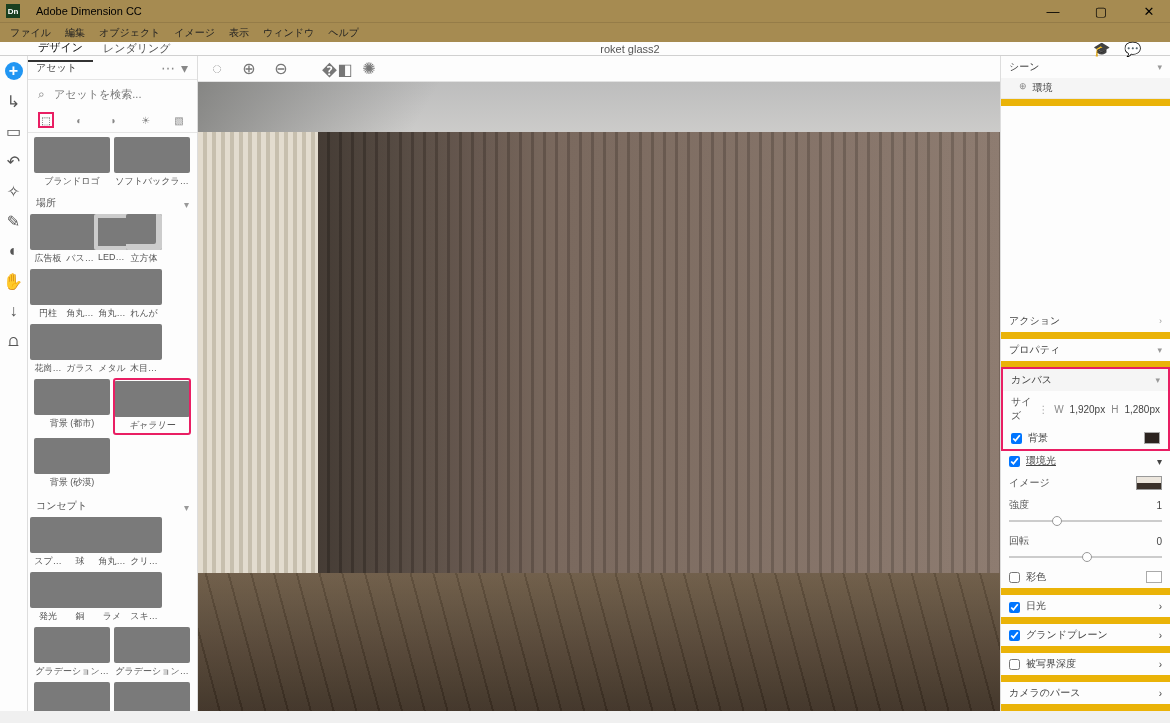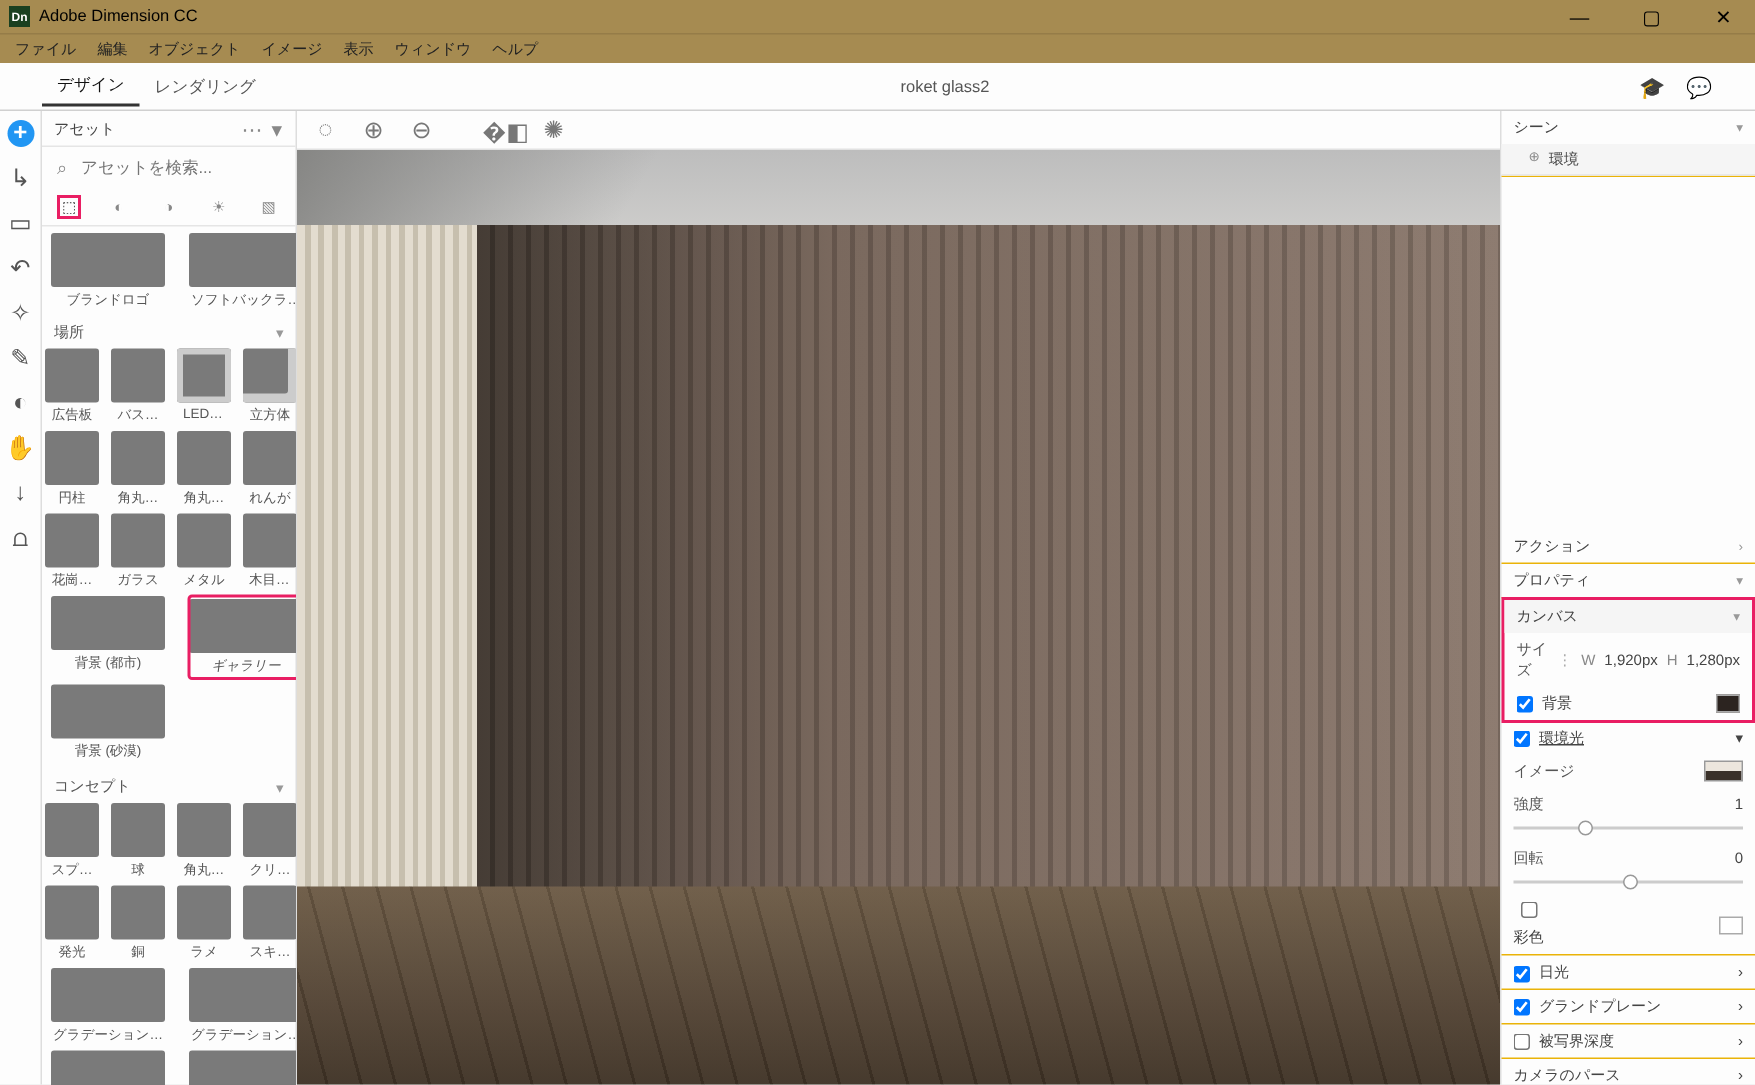--- a/index.html
+++ b/index.html
@@ -1,29 +1,29 @@
 <!DOCTYPE html>
 <html><head>
 <meta charset="utf-8">
 <style>
   * { margin: 0; padding: 0; box-sizing: border-box; font-family: 'Segoe UI', Tahoma, Geneva, Verdana, sans-serif; }
   body { width: 1170px; height: 723px; background: #f0f0f0; overflow: hidden; position: relative; }
 
   
   .titlebar { height: 22px; background: #a68b51; display: flex; align-items: center; padding: 0 6px; color: #000; font-size: 11px; }
-  .titlebar .app-icon { width: 14px; height: 14px; background: #1a4020; margin-right: 6px; display:flex;align-items:center;justify-content:center;color:#fff;font-size:8px;font-weight:bold;}
+  .titlebar .app-icon { width: 14px; height: 14px; background: #1a4020; margin-right: 16px; display:flex;align-items:center;justify-content:center;color:#fff;font-size:8px;font-weight:bold;}
   .titlebar .window-controls { margin-left: auto; display: flex; gap: 18px; font-size: 13px; }
   .titlebar .window-controls span { cursor: pointer; width: 30px; text-align: center; }
 
   
   .menubar { height: 20px; background: #a68b51; display: flex; align-items: center; padding: 0 4px; font-size: 10px; color: #222; gap: 2px; border-top:1px solid rgba(0,0,0,0.1);}
   .menubar span { padding: 0 6px; cursor: pointer; }
 
   
-  .modetabs { height: 32px; background: #fdfdfd; border-bottom: 1px solid #d0d0d0; display: flex; align-items: center; padding: 0 28px; font-size: 11px; color: #555; position:relative;}
+  .modetabs { height: 14px; background: #fdfdfd; border-bottom: 1px solid #d0d0d0; display: flex; align-items: center; padding: 0 28px; font-size: 11px; color: #555; position:relative;}
   .modetabs .tab { padding: 5px 10px; cursor: pointer; }
   .modetabs .tab.active { border-bottom: 2px solid #333; color:#111;}
   .modetabs .doc-title { position:absolute; left:50%; transform:translateX(-50%); color:#555;margin-left:45px;}
   .modetabs .right-icons { margin-left:auto; display:flex; gap:14px; font-size:14px; color:#555;}
 
   
   .main { display: flex; height: calc(723px - 22px - 20px - 26px); }
 
   
   .left-toolbar { width: 28px; background: #fdfdfd; border-right: 1px solid #ddd; display: flex; flex-direction: column; align-items: center; padding-top: 6px; gap: 12px; }
@@ -38,21 +38,21 @@
   .asset-panel .search input { width: 100%; border:none; background:transparent; font-size:11px; padding:4px 0 4px 18px; color:#555;}
   .asset-panel .search-wrap { position:relative;}
   .asset-panel .search-wrap::before { content:"⌕"; position:absolute; left:2px; top:3px; color:#888; font-size:12px;}
   .asset-panel .category-tabs { display:flex; justify-content:space-between; padding: 4px 10px; border-bottom:1px solid #e5e5e5;}
   .asset-panel .category-tabs .cat { width:16px; height:16px; display:flex; align-items:center; justify-content:center; color:#888; cursor:pointer; border:2px solid transparent;}
   .asset-panel .category-tabs .cat.active { border:2px solid #e91e63; color:#333;}
   .asset-panel .scroll { overflow-y:auto; flex:1; padding: 4px 6px 10px 6px;}
   .asset-section { margin-bottom: 6px;}
   .asset-section .sec-head { display:flex; justify-content:space-between; align-items:flex-end; padding:4px 2px; color:#555; cursor:pointer;}
   .asset-section .sec-head .chev {color:#999;}
-  .asset-row { display:flex; gap:16px; margin-bottom:4px;}
+  .asset-row { display:flex; gap:4px; margin-bottom:4px;}
   .asset-row.two .asset-thumb { width: 76px;}
   .asset-thumb { width: 28px; display:flex; flex-direction:column; align-items:center; cursor:pointer;}
   .asset-thumb .thumb { width: 36px; height: 36px; background:#7a7a7a; border-radius:2px; display:flex; align-items:center; justify-content:center;}
   .asset-row.two .asset-thumb .thumb { width:76px; height:36px;}
   .asset-thumb .label { font-size:9px; color:#555; margin-top:2px; text-align:center; white-space:nowrap; overflow:hidden; text-overflow:ellipsis; width:100%;}
   .asset-thumb.highlight { outline:2px solid #e91e63; outline-offset:-1px; padding:2px; border-radius:2px;font-style:italic;}
   .asset-thumb.highlight .thumb { width:72px;}
 
   
   .canvas-area { flex:1; display:flex; flex-direction:column; background:#fff;}
@@ -63,21 +63,21 @@
   .ceiling { position:absolute; top:0; left:0; right:0; height:18%; background:linear-gradient(180deg,#bdbdbd 0%,#d8d7d4 80%,#cfcec9 100%); }
   .ceiling-shadow { position:absolute; top:0; left:0; width:35%; height:18%; background:linear-gradient(120deg,#868684 0%, rgba(0,0,0,0) 70%);}
   .wall-right { position:absolute; top:8%; left:15%; right:0; height:73%; background:linear-gradient(90deg,#3f362f 0%,#766459 35%,#8a786c 100%);}
   .floor { position:absolute; left:0; right:0; bottom:0; height:22%; background:linear-gradient(180deg,#6c5a45 0%,#3d3024 100%);}
   .slats-left { position:absolute; top:8%; left:0; width:15%; height:73%; background:repeating-linear-gradient(90deg,#e3dccf 0 5px,#c7bfae 5px 9px);}
   .slats-right { position:absolute; top:8%; left:15%; right:0; height:73%; background:repeating-linear-gradient(90deg, rgba(255,255,255,0.03) 0 9px, rgba(0,0,0,0.15) 9px 12px);}
   .floor-lines { position:absolute; left:0; right:0; bottom:0; height:22%; background:repeating-linear-gradient(75deg, rgba(255,255,255,0.04) 0 20px, rgba(0,0,0,0.1) 20px 22px);}
 
   
   .right-panel { width: 170px; background:#fdfdfd; border-left:1px solid #ddd; display:flex; flex-direction:column; font-size:10px; color:#444;}
-  .right-panel .sec { border-bottom:1px solid #eab308;}
+  .right-panel .sec { border-bottom:7px solid #eab308;}
   .right-panel .sec-head { height:22px; padding:0 8px; display:flex; align-items:center; justify-content:space-between; cursor:pointer;}
   .right-panel .sec-head .chev {color:#999; font-size:9px;}
   .right-panel .scene-list { background:#f5f5f5; padding:3px 8px 3px 18px; border-bottom:1px solid #e8e8e8; display:flex; align-items:flex-start; gap:4px;}
   .right-panel .scene-list::before{content:"⊕"; color:#888; font-size:9px; margin-right:2px;}
   .right-panel .spacer { flex:1;}
   .right-panel .prop-box { border:2px solid #e91e63; margin:-1px 0;}
   .right-panel .prop-row { display:flex; align-items:center; padding:4px 8px; justify-content:space-between;}
   .right-panel .prop-row .lbl{color:#555;}
   .right-panel .prop-row .vals {display:flex; gap:6px; align-items:center;}
   .right-panel .prop-row .dim{color:#888;}
@@ -434,21 +434,21 @@
       <div class="prop-row" style="padding-bottom:0;">
         <span class="lbl">回転</span>
         <span>0</span>
       </div>
       <div class="slider-row">
           <div class="slider-track">
             <div class="slider-thumb" style="left:48%;"></div>
           </div>
         </div>
       <div class="prop-row">
-        <div style="display:flex;align-items:center;gap:6px;flex-direction:column;">
+        <div style="display:flex;align-items:center;gap:6px;">
           <input type="checkbox" style="">
           <span>彩色</span>
         </div>
         <div class="swatch-thumb white"></div>
       </div>
     </div>
 
     <div class="sec">
       <div class="prop-row">
         <div style="display:flex;align-items:flex-end;gap:6px;">

